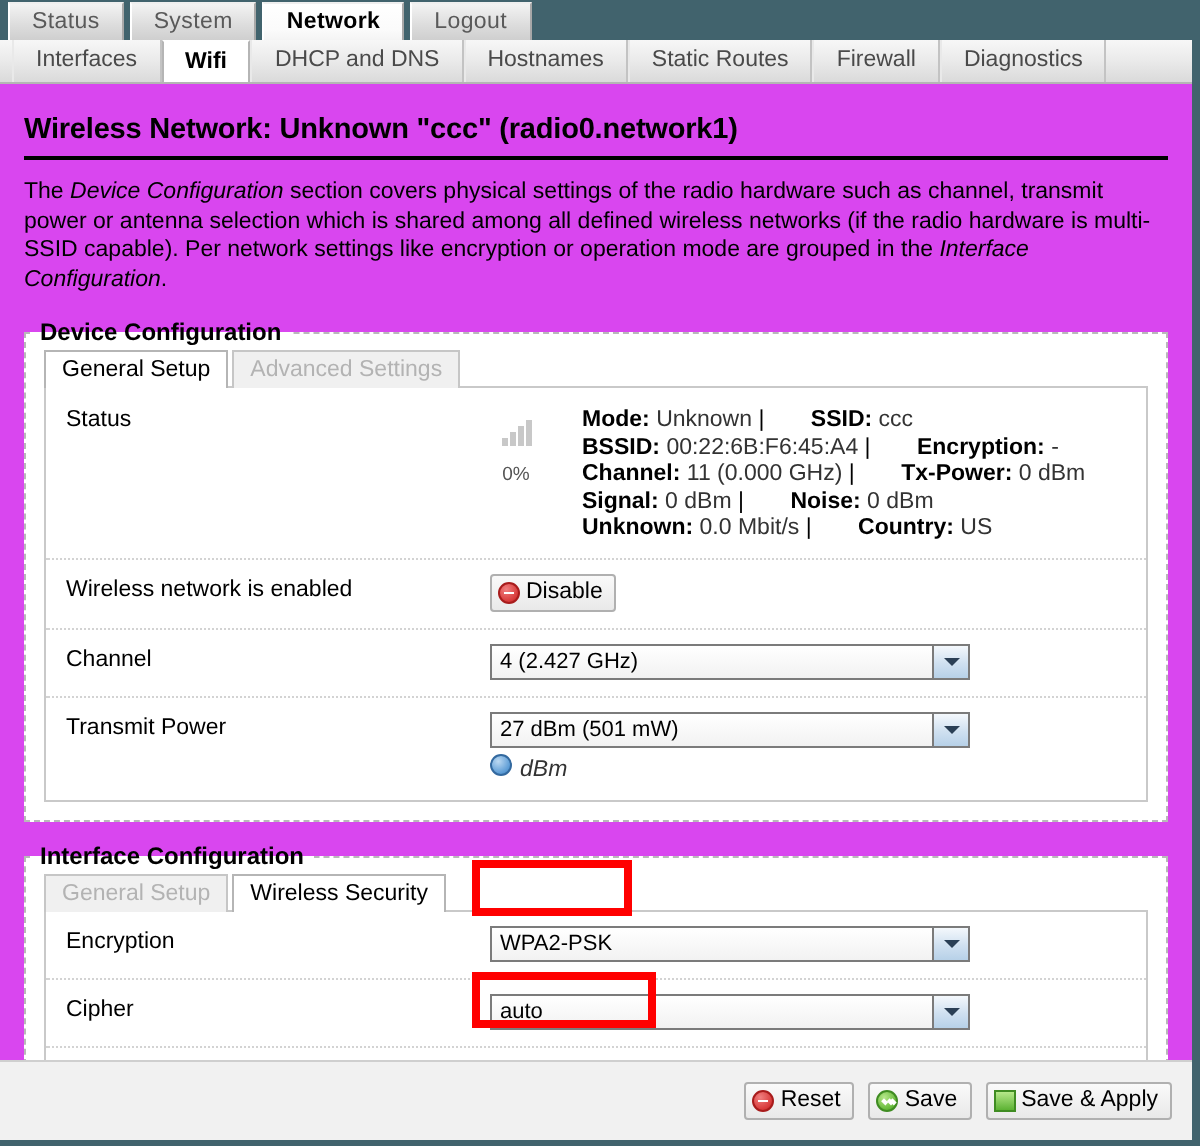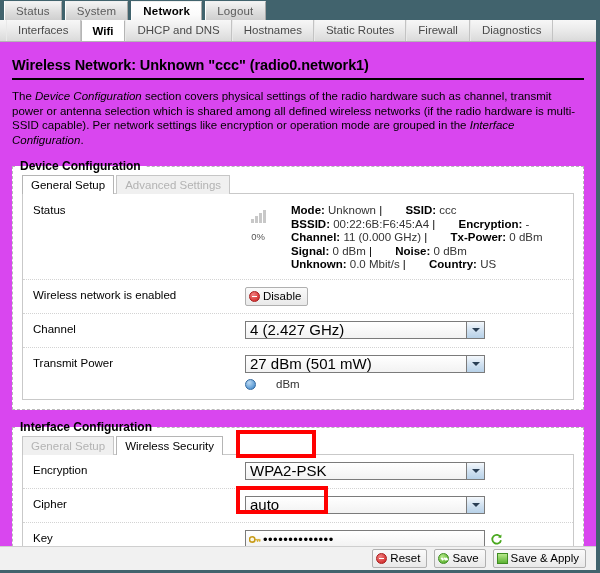--- a/index.html
+++ b/index.html
@@ -285,21 +285,21 @@
     width: 240px;
     height: 18px;
     border: 1px solid #7b7b7b;
     background: #ffffff;
     box-sizing: border-box;
     cursor: pointer;
   }
   .sel .seltext {
     flex: 1;
     background: linear-gradient(to bottom, #ffffff, #f2f2f2);
-    font-size: 15px;
+    font-size: 11px;
     line-height: 16px;
     padding-left: 4px;
     color: #000000;
     overflow: hidden;
     white-space: nowrap;
   }
   .sel .selbtn {
     width: 17px;
     flex: 0 0 17px;
     background: linear-gradient(to bottom, #f4f8fc, #cfe0f0 55%, #b7d1e8);
@@ -312,25 +312,26 @@
     content: "";
     width: 0; height: 0;
     border-left: 4px solid transparent;
     border-right: 4px solid transparent;
     border-top: 4px solid #2a3f55;
   }
 
   
   .helpline {
     display: flex;
-    align-items: center;
-    gap: 20px;
+    align-items: flex-start;
+    gap: 4px;
     margin-top: 3px;
     font-size: 11.5px;
     color: #333;
+    font-style: italic;
   }
 
   
   .keyrow { display: flex; align-items: center; gap: 5px; }
   .pwfield {
     width: 240px;
     height: 18px;
     border: 1px solid #7b7b7b;
     background: linear-gradient(to bottom, #ffffff, #f2f2f2);
     box-sizing: border-box;
@@ -359,21 +360,21 @@
     pointer-events: none;
     z-index: 40;
   }
 
   
   .footer {
     position: absolute;
     left: 0;
     right: 0;
     bottom: 0;
-    height: 24px;
+    height: 40px;
     background: #f1f1f1;
     border-top: 1px solid #cfcfcf;
     display: flex;
     align-items: center;
     justify-content: flex-end;
     padding-right: 10px;
     gap: 7px;
     box-sizing: border-box;
   }
 </style>

